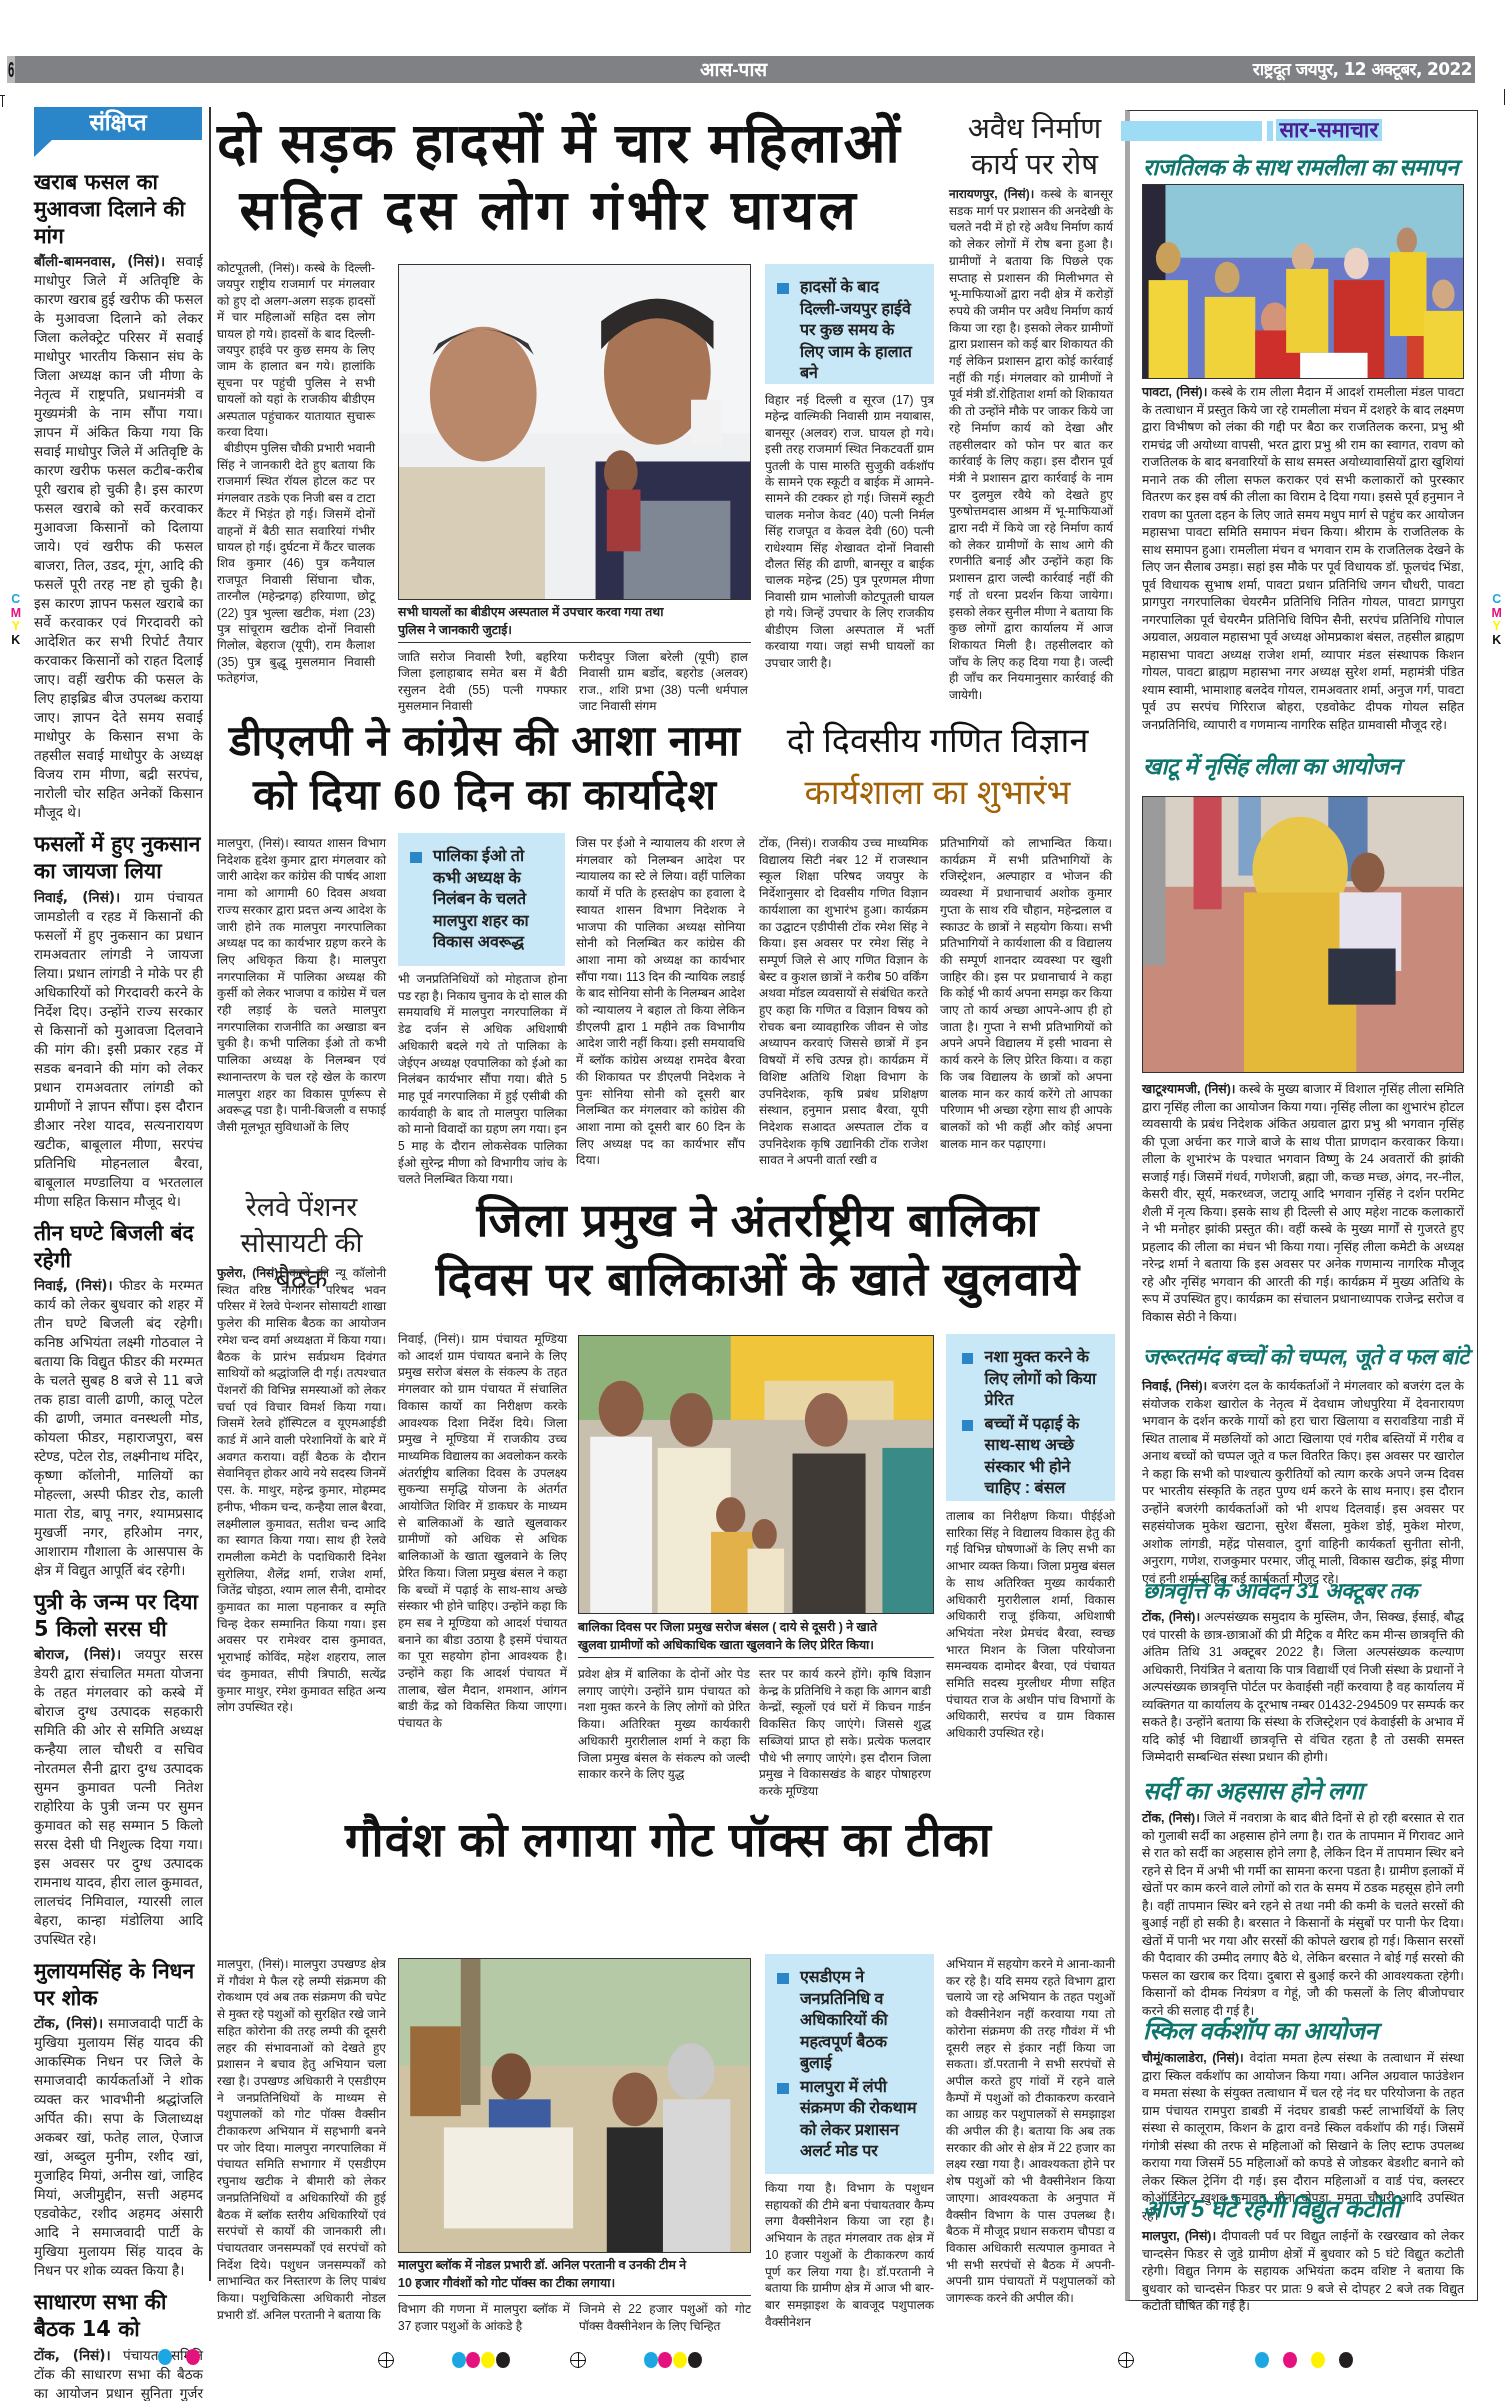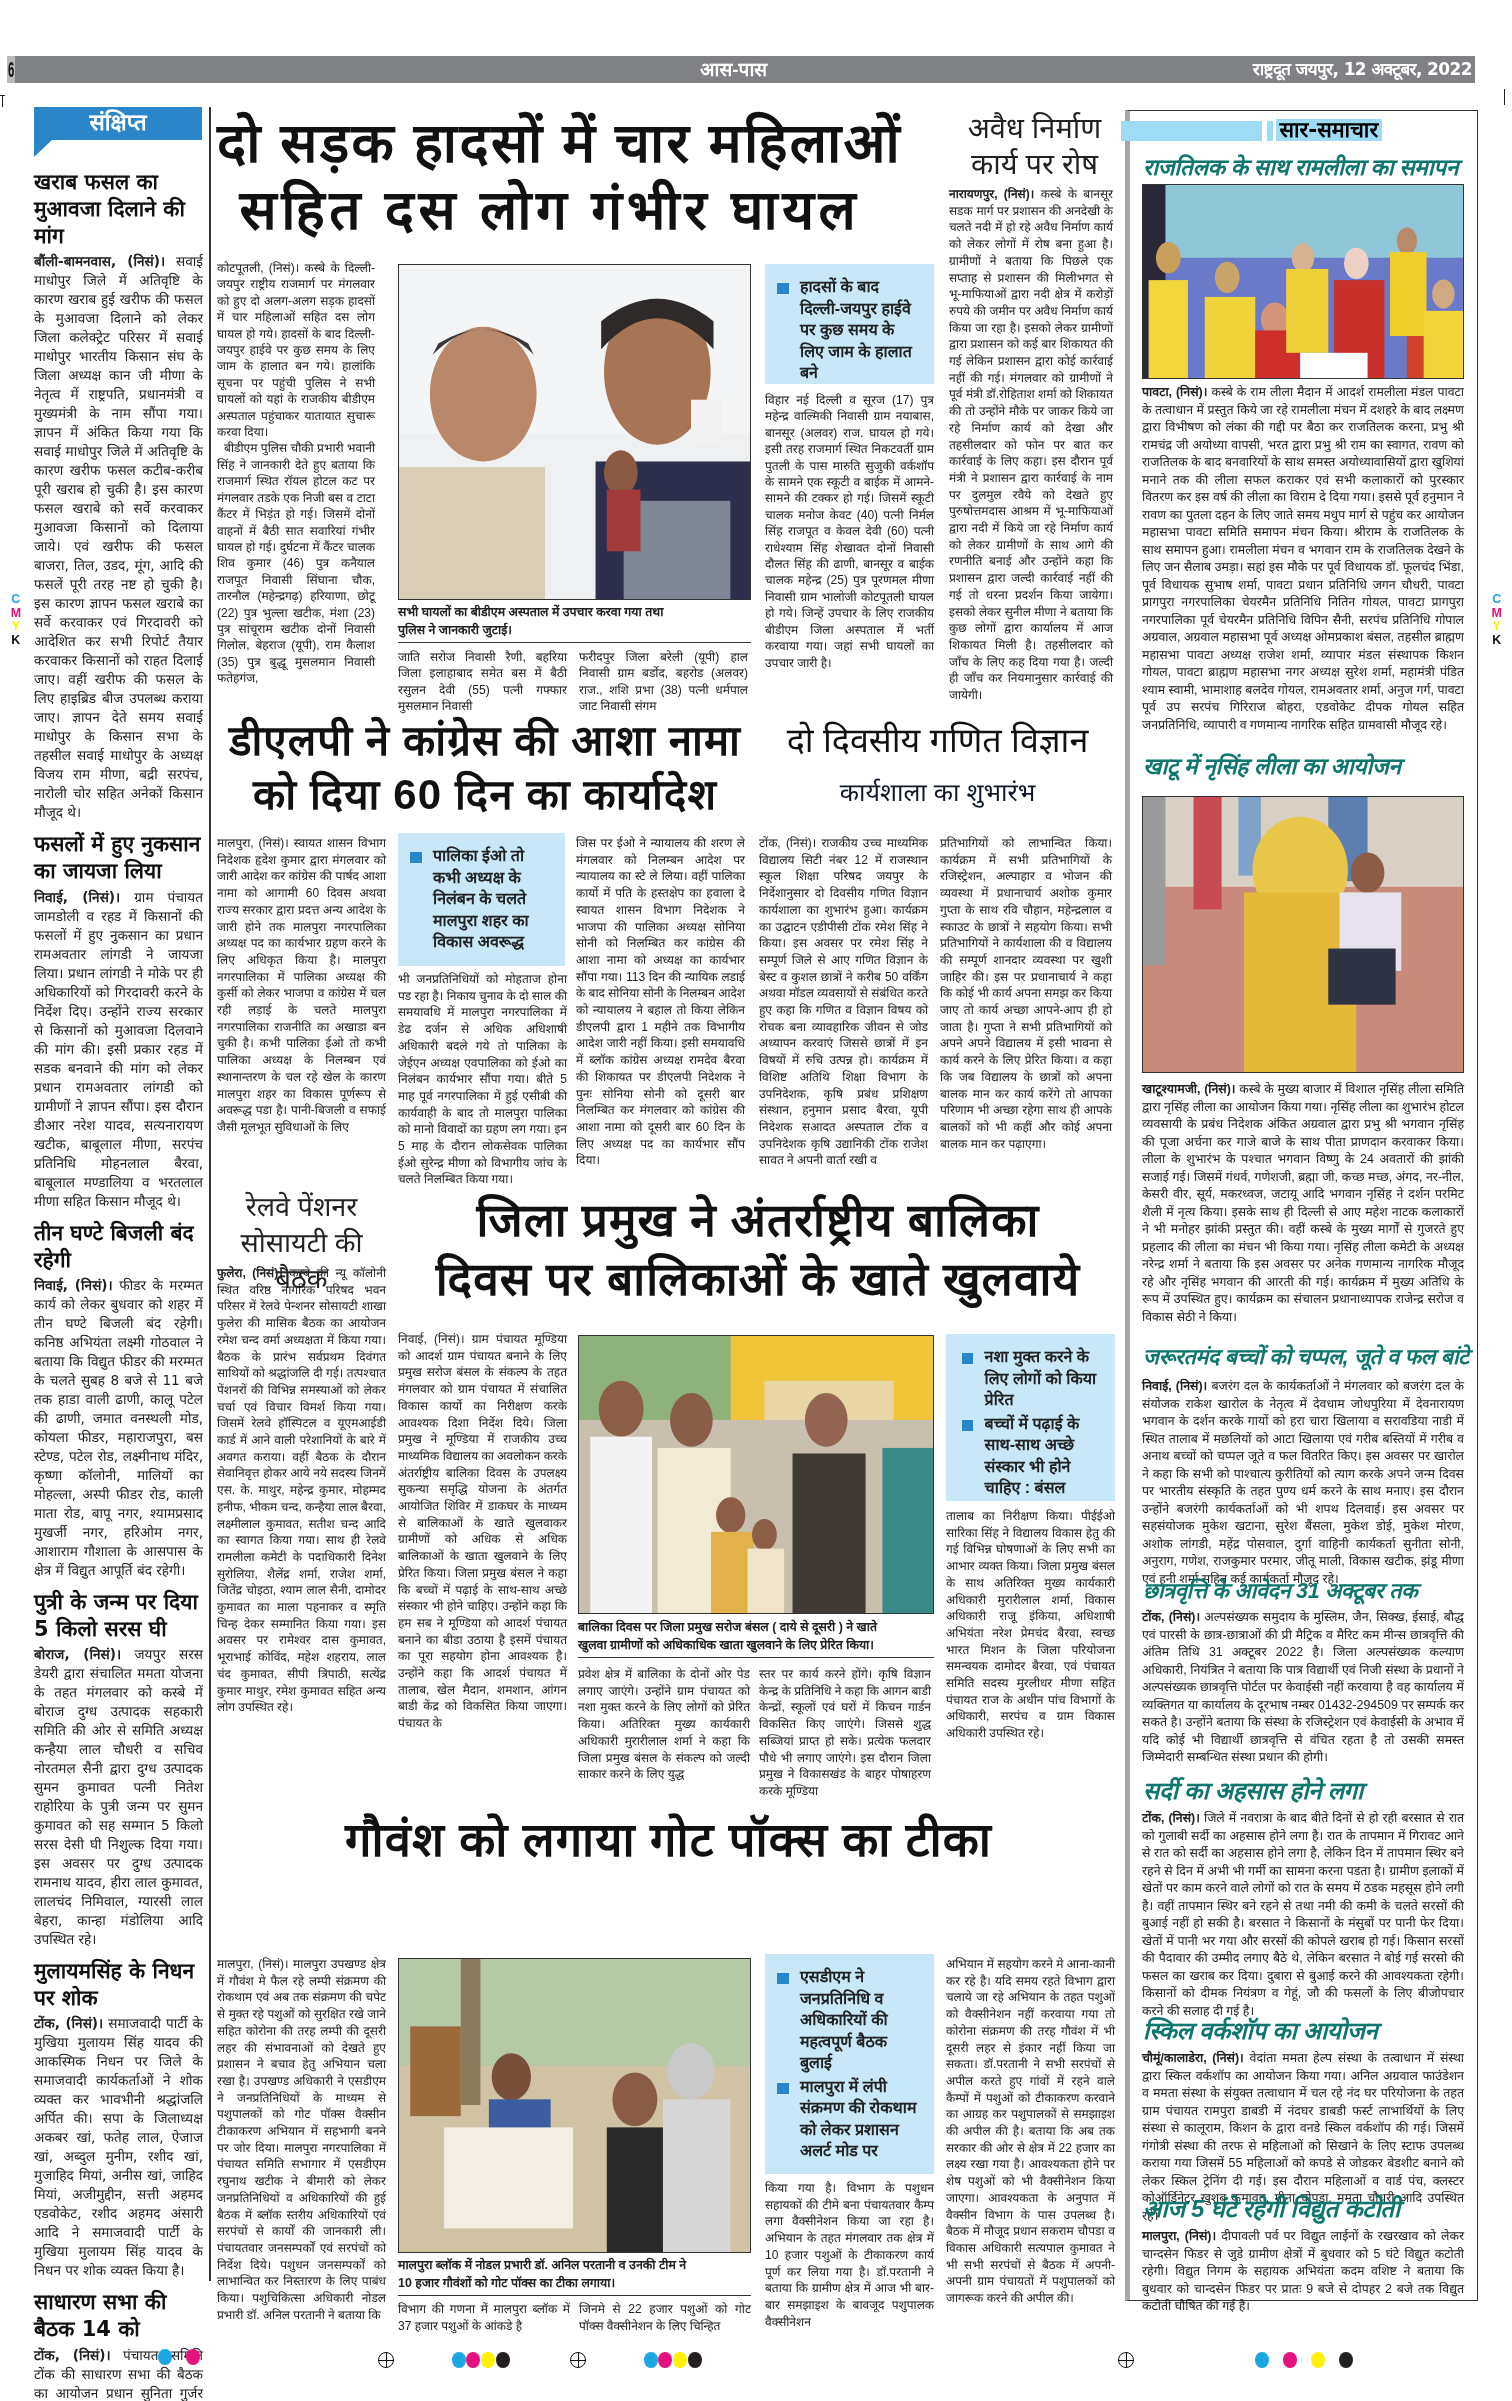--- a/index.html
+++ b/index.html
@@ -28,21 +28,21 @@
   .bullet { display:flex; gap: 11.3px; font-family:"Liberation Sans", sans-serif; font-weight:bold; font-size: 17px; line-height:25px; color:#222; margin-bottom: 2px; }
   .bullet .sq { flex: 0 0 11.3px; height: 11.3px; background:#2a86c8; margin-top: 6.8px; }
 
   .photo { position:absolute; border: 1.1px solid #333; overflow:hidden; }
   .caption { position:absolute; font-family:"Liberation Sans", sans-serif; font-weight:bold; font-size: 12.4px; line-height: 18px; color:#222; border-bottom: 1.7px solid #333; padding-bottom: 3.4px; }
 
   .right-panel { position:absolute; left: 1125px; top: 110px; width: 353px; height: 2191px; border: 1.1px solid #333; border-left: 5.6px solid #a7a7a9; background:#fff; }
   .rp-head { position:absolute; left: 1121px; top: 121px; width: 350px; height: 20.3px; }
   .rp-head .bar1 { position:absolute; left:0; top:0; width: 141px; height: 20.3px; background:#9edcf5; }
   .rp-head .bar2 { position:absolute; left:146px; top:0; width: 5.6px; height: 20.3px; background:#9edcf5; }
-  .rp-head .lbl { position:absolute; left: 155px; top: -2.3px; height: 22.6px; background:#9edcf5; font-size: 21.5px; font-weight:bold; color:#000000; padding: 0 3.4px; line-height:22.6px; }
+  .rp-head .lbl { position:absolute; left: 155px; top: -2.3px; height: 22.6px; background:#9edcf5; font-size: 21.5px; font-weight:bold; color:#4c1d95; padding: 0 3.4px; line-height:22.6px; }
   .rp-hl { position:absolute; font-family:"Liberation Sans", sans-serif; font-weight: bold; font-size: 22.6px; color:#0f766e; letter-spacing:-0.3px;font-style:italic; }
   .rp-text { position:absolute; font-family:"Liberation Sans", sans-serif; font-size: 12.4px; line-height: 17.5px; text-align: justify; color:#222; }
 
   .cmyk { position:absolute; font-family:"Liberation Sans", sans-serif; font-weight:bold; font-size: 12.4px; line-height: 13.6px; text-align:center; }
   .dot { position:absolute; width: 13.6px; height: 16px; border-radius: 50%; }
   .reg { position:absolute; width: 16px; height: 16px; border: 1.1px solid #111; border-radius: 50%; }
   .reg::before { content:""; position:absolute; left: 6.8px; top:-1.1px; width: 1.1px; height: 16px; background:#111; }
   .reg::after { content:""; position:absolute; top: 6.8px; left:-1.1px; height: 1.1px; width: 16px; background:#111; }
 
   .ph-bg { width:100%; height:100%; }
@@ -163,21 +163,21 @@
   <div class="bullet">
       <span class="sq"></span>
       <span style="font-size:16px;line-height:21.5px;">पालिका ईओ तो कभी अध्यक्ष के निलंबन के चलते मालपुरा शहर का विकास अवरूद्ध</span>
     </div>
 </div>
 <div class="abs narrow body-text" style="left:398px;top:971px;width:169px;font-size:12px;line-height:16.7px;">भी जनप्रतिनिधियों को मोहताज होना पड रहा है। निकाय चुनाव के दो साल की समयावधि में मालपुरा नगरपालिका में डेढ दर्जन से अधिक अधिशाषी अधिकारी बदले गये तो पालिका के जेईएन अध्यक्ष एवपालिका को ईओ का निलंबन कार्यभार सौंपा गया। बीते 5 माह पूर्व नगरपालिका में हुई एसीबी की कार्यवाही के बाद तो मालपुरा पालिका को मानो विवादों का ग्रहण लग गया। इन 5 माह के दौरान लोकसेवक पालिका ईओ सुरेन्द्र मीणा को विभागीय जांच के चलते निलम्बित किया गया।</div>
 <div class="abs narrow body-text" style="left:576px;top:835px;width:169px;font-size:12px;line-height:16.7px;">जिस पर ईओ ने न्यायालय की शरण ले मंगलवार को निलम्बन आदेश पर न्यायालय का स्टे ले लिया। वहीं पालिका कार्यो में पति के हस्तक्षेप का हवाला दे स्वायत शासन विभाग निदेशक ने भाजपा की पालिका अध्यक्ष सोनिया सोनी को निलम्बित कर कांग्रेस की आशा नामा को अध्यक्ष का कार्यभार सौंपा गया। 113 दिन की न्यायिक लडाई के बाद सोनिया सोनी के निलम्बन आदेश को न्यायालय ने बहाल तो किया लेकिन डीएलपी द्वारा 1 महीने तक विभागीय आदेश जारी नहीं किया। इसी समयावधि में ब्लॉक कांग्रेस अध्यक्ष रामदेव बैरवा की शिकायत पर डीएलपी निदेशक ने पुनः सोनिया सोनी को दूसरी बार निलम्बित कर मंगलवार को कांग्रेस की आशा नामा को दूसरी बार 60 दिन के लिए अध्यक्ष पद का कार्यभार सौंप दिया।</div>
 
 <div class="abs narrow" style="left:757px;top:714px;width:361px;text-align:center;">
   <div style="font-size:34px;line-height:52px;color:#111;">दो दिवसीय गणित विज्ञान</div>
-  <div style="font-size:25px;line-height:52px;color:#0f172a;">कार्यशाला का शुभारंभ</div>
+  <div style="font-size:34px;line-height:52px;color:#a16207;">कार्यशाला का शुभारंभ</div>
 </div>
 <div class="abs narrow body-text" style="left:759px;top:835px;width:169px;font-size:12px;line-height:16.7px;">टोंक, (निसं)। राजकीय उच्च माध्यमिक विद्यालय सिटी नंबर 12 में राजस्थान स्कूल शिक्षा परिषद जयपुर के निर्देशानुसार दो दिवसीय गणित विज्ञान कार्यशाला का शुभारंभ हुआ। कार्यक्रम का उद्घाटन एडीपीसी टोंक रमेश सिंह ने किया। इस अवसर पर रमेश सिंह ने सम्पूर्ण जिले से आए गणित विज्ञान के बेस्ट व कुशल छात्रों ने करीब 50 वर्किंग अथवा मॉडल व्यवसायों से संबंधित करते हुए कहा कि गणित व विज्ञान विषय को रोचक बना व्यावहारिक जीवन से जोड अध्यापन करवाएं जिससे छात्रों में इन विषयों में रुचि उत्पन्न हो। कार्यक्रम में विशिष्ट अतिथि शिक्षा विभाग के उपनिदेशक, कृषि प्रबंध प्रशिक्षण संस्थान, हनुमान प्रसाद बैरवा, यूपी निदेशक सआदत अस्पताल टोंक व उपनिदेशक कृषि उद्यानिकी टोंक राजेश सावत ने अपनी वार्ता रखी व</div>
 <div class="abs narrow body-text" style="left:940px;top:835px;width:172px;font-size:12px;line-height:16.7px;">प्रतिभागियों को लाभान्वित किया। कार्यक्रम में सभी प्रतिभागियों के रजिस्ट्रेशन, अल्पाहार व भोजन की व्यवस्था में प्रधानाचार्य अशोक कुमार गुप्ता के साथ रवि चौहान, महेन्द्रलाल व स्काउट के छात्रों ने सहयोग किया। सभी प्रतिभागियों ने कार्यशाला की व विद्यालय की सम्पूर्ण शानदार व्यवस्था पर खुशी जाहिर की। इस पर प्रधानाचार्य ने कहा कि कोई भी कार्य अपना समझ कर किया जाए तो कार्य अच्छा आपने-आप ही हो जाता है। गुप्ता ने सभी प्रतिभागियों को अपने अपने विद्यालय में इसी भावना से कार्य करने के लिए प्रेरित किया। व कहा कि जब विद्यालय के छात्रों को अपना बालक मान कर कार्य करेंगे तो आपका परिणाम भी अच्छा रहेगा साथ ही आपके बालकों को भी कहीं और कोई अपना बालक मान कर पढ़ाएगा।</div>
 
 <div class="abs narrow" style="left:217px;top:1189px;width:169px;text-align:center;font-size:27px;line-height:36px;color:#222;">रेलवे पेंशनर सोसायटी की बैठक</div>
 <div class="abs narrow body-text" style="left:217px;top:1265px;width:169px;font-size:12px;line-height:16.7px;">
   <b>फुलेरा, (निसं)।</b> <span>कस्बे की न्यू कॉलोनी स्थित वरिष्ठ नागरिक परिषद भवन परिसर में रेलवे पेन्शनर सोसायटी शाखा फुलेरा की मासिक बैठक का आयोजन रमेश चन्द वर्मा अध्यक्षता में किया गया। बैठक के प्रारंभ सर्वप्रथम दिवंगत साथियों को श्रद्धांजलि दी गई। तत्पश्चात पेंशनरों की विभिन्न समस्याओं को लेकर चर्चा एवं विचार विमर्श किया गया। जिसमें रेलवे हॉस्पिटल व यूएमआईडी कार्ड में आने वाली परेशानियों के बारे में अवगत कराया। वहीं बैठक के दौरान सेवानिवृत्त होकर आये नये सदस्य जिनमें एस. के. माथुर, महेन्द्र कुमार, मोहम्मद हनीफ, भीकम चन्द, कन्हैया लाल बैरवा, लक्ष्मीलाल कुमावत, सतीश चन्द आदि का स्वागत किया गया। साथ ही रेलवे रामलीला कमेटी के पदाधिकारी दिनेश सुरोलिया, शैलेंद्र शर्मा, राजेश शर्मा, जितेंद्र चोइठा, श्याम लाल सैनी, दामोदर कुमावत का माला पहनाकर व स्मृति चिन्ह देकर सम्मानित किया गया। इस अवसर पर रामेश्वर दास कुमावत, भूराभाई कोविंद, महेश शहराय, लाल चंद कुमावत, सीपी त्रिपाठी, सत्येंद्र कुमार माथुर, रमेश कुमावत सहित अन्य लोग उपस्थित रहे।</span>
 </div>
 
 <div class="abs hl-big" style="left:395px;top:1191px;width:726px;text-align:center;">

